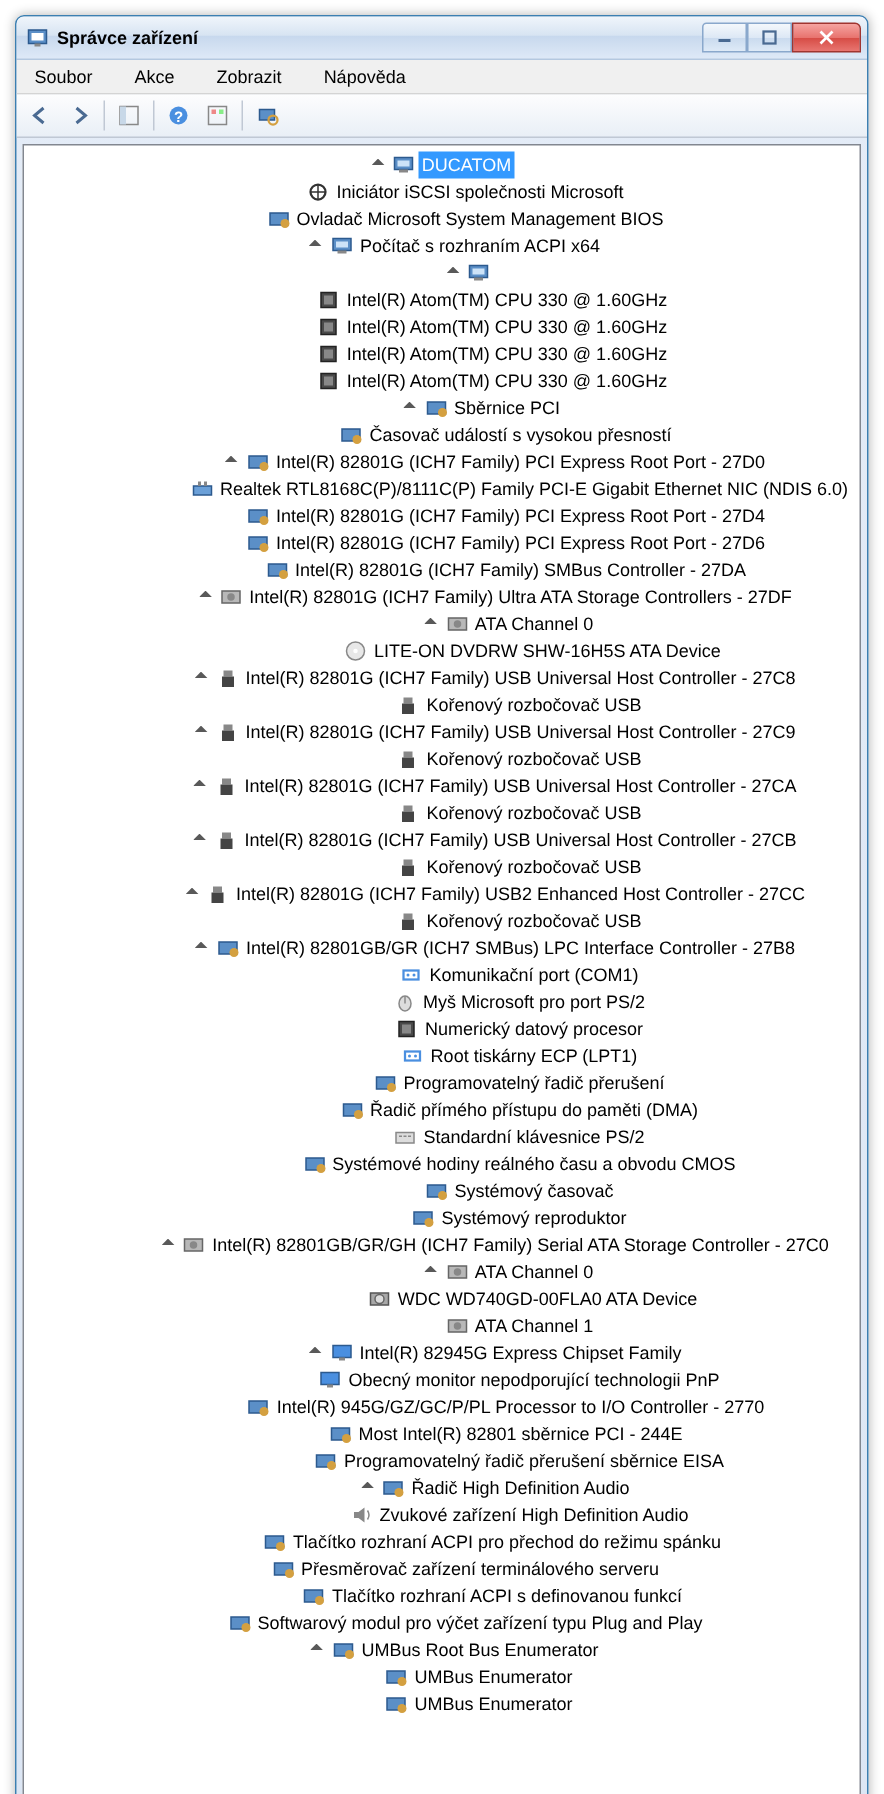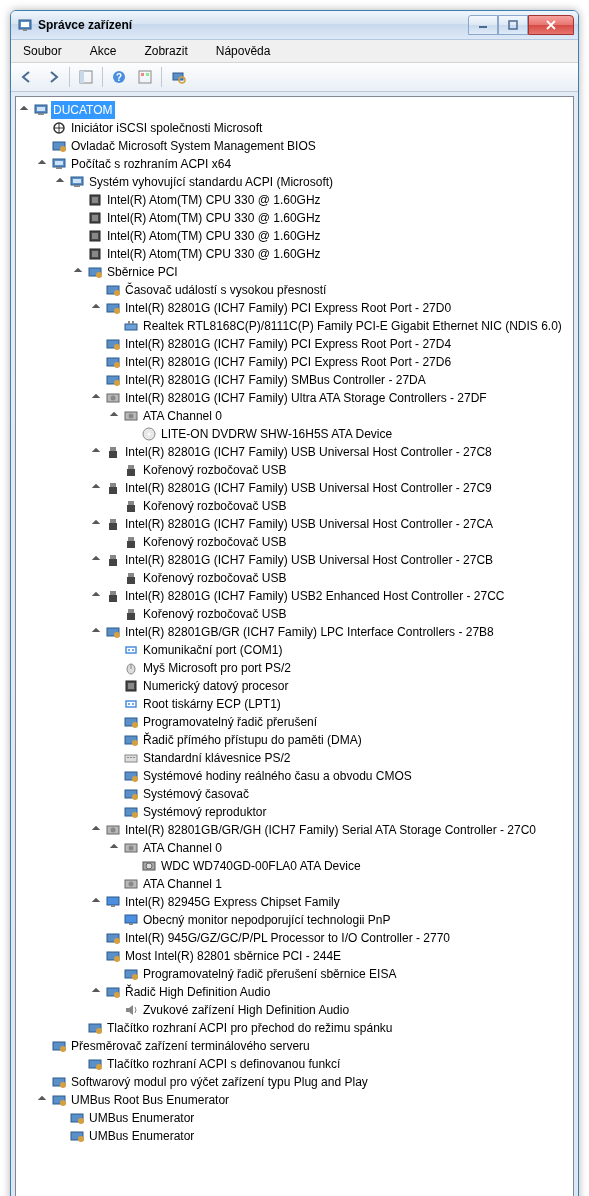--- a/index.html
+++ b/index.html
@@ -107,20 +107,21 @@
 }
 .tree {
   font-size: 12px;
   line-height: 18px;
 }
 .node {
   display: flex;
   align-items: center;
   height: 18px;
   white-space: nowrap;
+  justify-content: center;
 }
 .exp {
   width: 12px;
   height: 12px;
   display: inline-flex;
   align-items: center;
   justify-content: center;
   margin-right: 1px;
   cursor: pointer;
   flex-shrink: 0;
@@ -288,21 +289,20 @@
               <path d="M1 1 L7 1 L1 7 Z" fill="#595959" transform="rotate(45 4 4)"></path>
             </svg>
           </span>
           <span class="nicon">
             <svg width="16" height="16">
               <rect x="2" y="3" width="12" height="8" fill="#5B8FC7" stroke="#2C5A8E"></rect>
               <rect x="4" y="5" width="8" height="4" fill="#CDE3F8"></rect>
               <rect x="5" y="11" width="6" height="2" fill="#888"></rect>
             </svg>
           </span>
-          <span class="label">Systém vyhovující standardu ACPI (Microsoft)</span>
         </div>
         <div class="node">
           <span class="ind" style="width:54px"></span>
           <span class="blank"></span>
           <span class="nicon">
             <svg width="16" height="16">
               <rect x="3" y="3" width="10" height="10" fill="#4A4A4A" stroke="#222"></rect>
               <rect x="5" y="5" width="6" height="6" fill="#888"></rect>
             </svg>
           </span>
@@ -604,21 +604,21 @@
             <svg width="9" height="9">
               <path d="M1 1 L7 1 L1 7 Z" fill="#595959" transform="rotate(45 4 4)"></path>
             </svg>
           </span>
           <span class="nicon">
             <svg width="16" height="16">
               <rect x="2" y="4" width="12" height="8" fill="#5B8FC7" stroke="#2C5A8E"></rect>
               <circle cx="12" cy="11" r="3" fill="#D4A040"></circle>
             </svg>
           </span>
-          <span class="label">Intel(R) 82801GB/GR (ICH7 Family) LPC Interface Controllers - 27B8</span>
+          <span class="label">Intel(R) 82801GB/GR (ICH7 SMBus) LPC Interface Controller - 27B8</span>
         </div>
         <div class="node">
           <span class="ind" style="width:90px"></span>
           <span class="blank"></span>
           <span class="nicon">
             <svg width="16" height="16">
               <rect x="3" y="5" width="10" height="6" fill="none" stroke="#4A8FE0" stroke-width="1.5"></rect>
               <circle cx="6" cy="8" r="1" fill="#4A8FE0"></circle>
               <circle cx="10" cy="8" r="1" fill="#4A8FE0"></circle>
             </svg>

